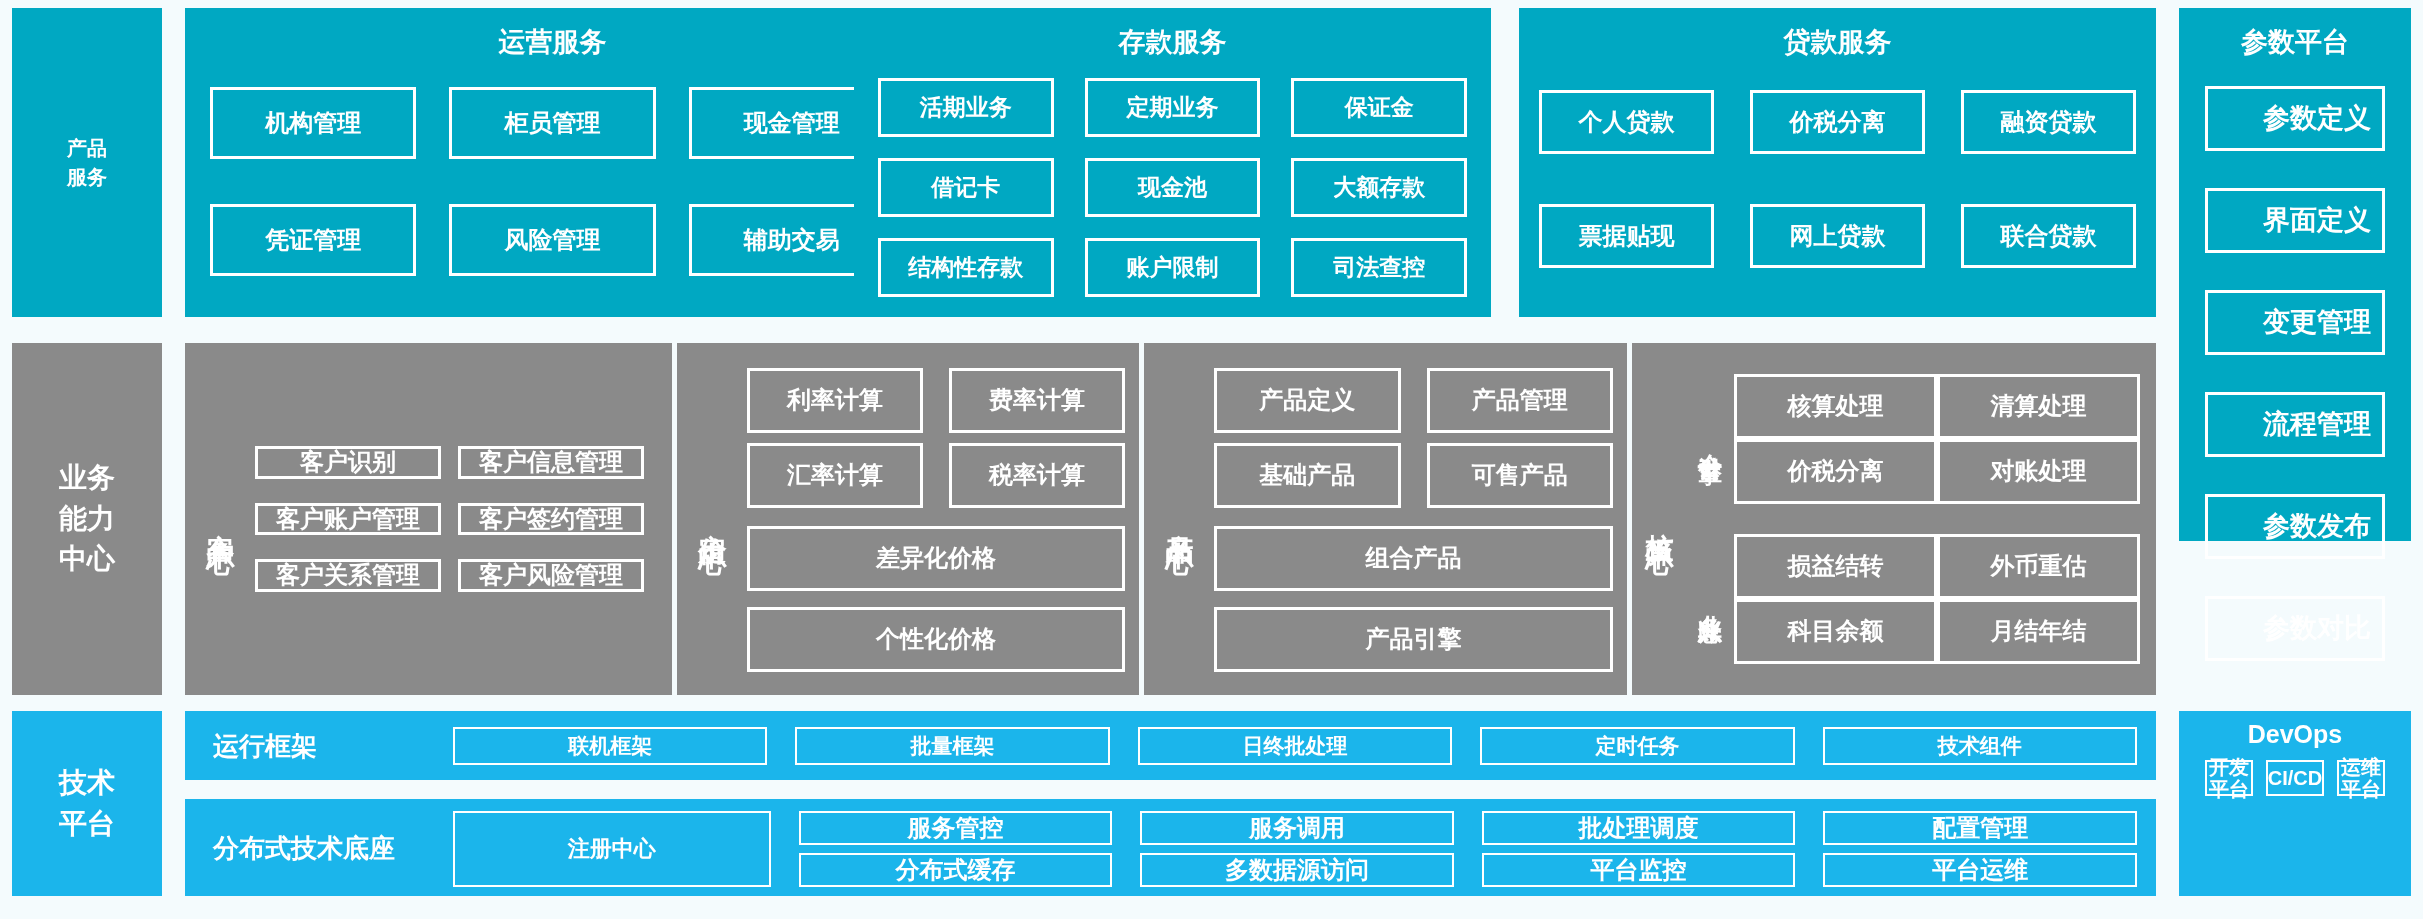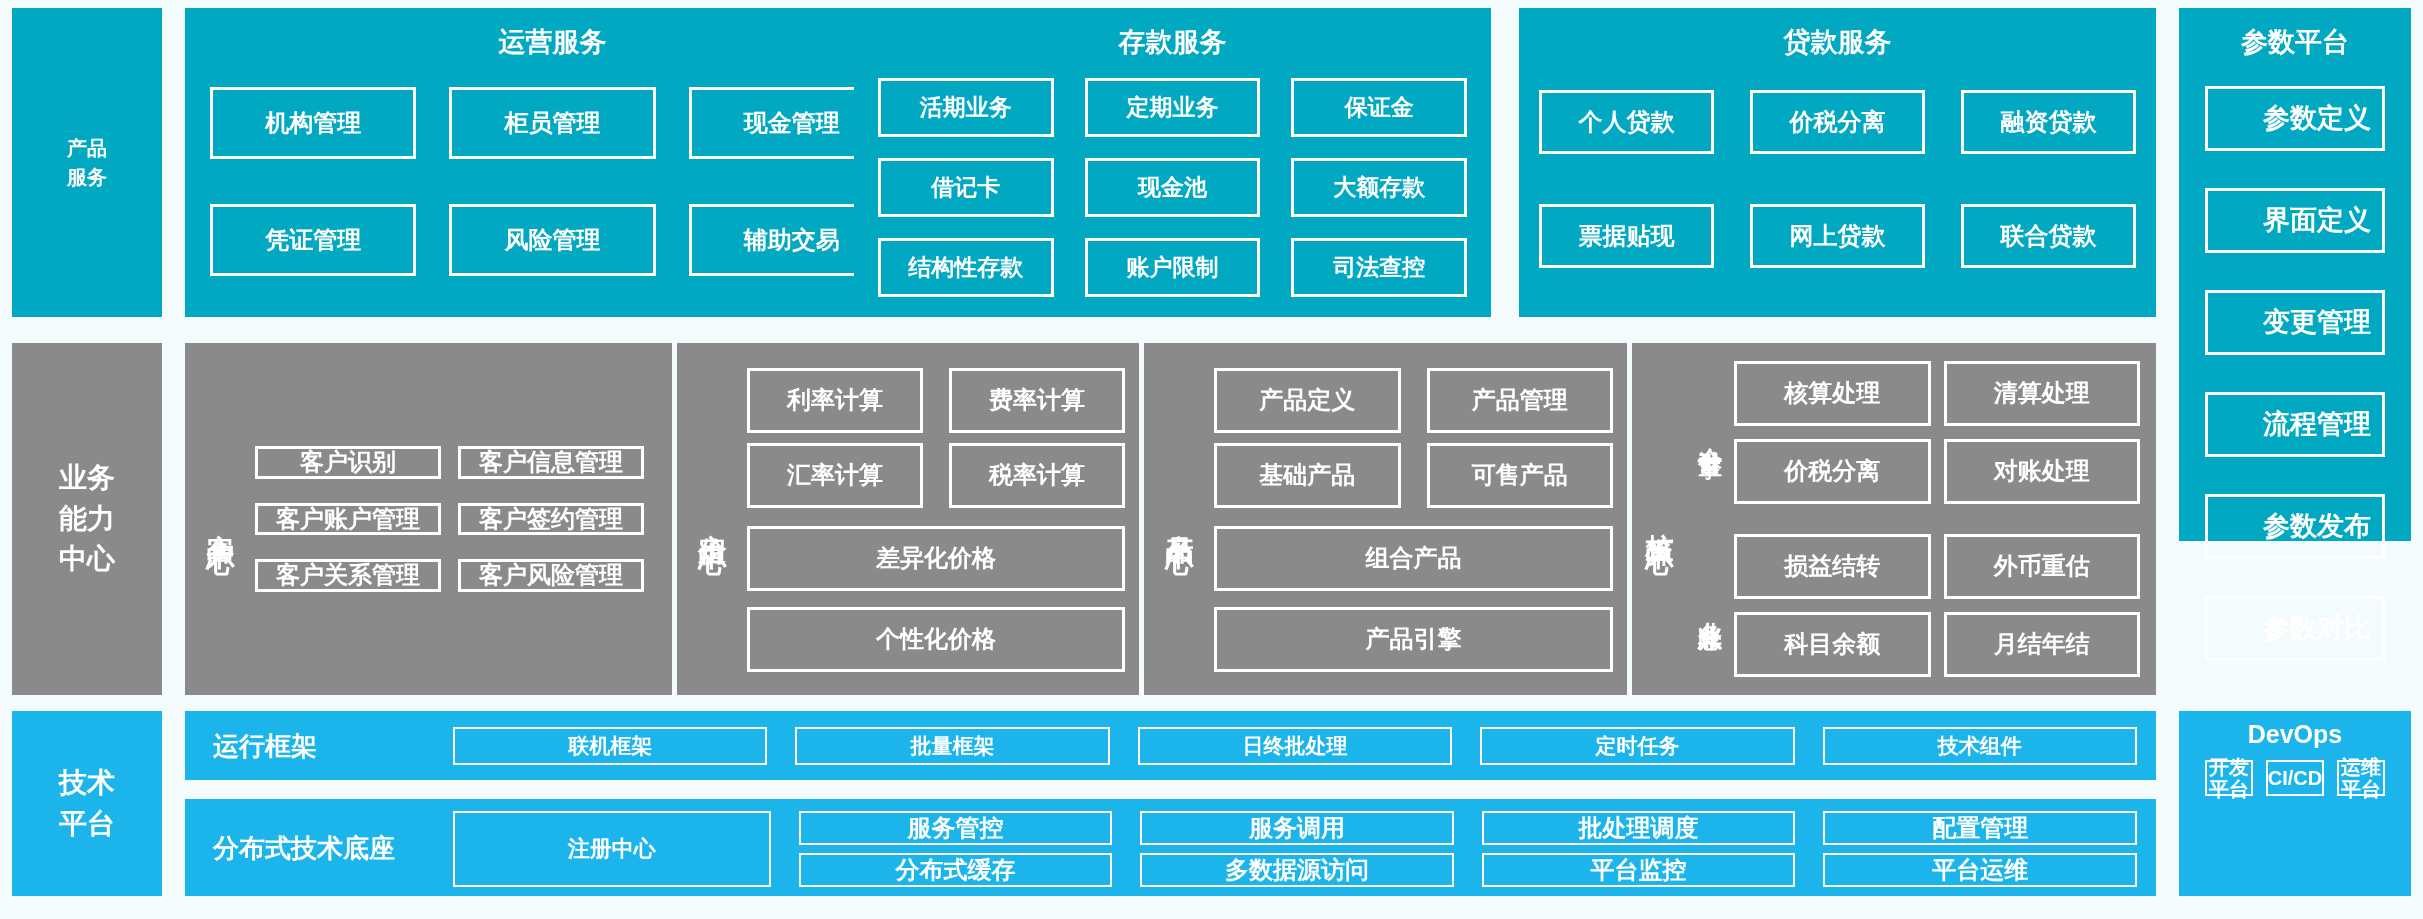--- a/index.html
+++ b/index.html
@@ -43,21 +43,21 @@
   #panel-product { left: 1144px; top: 343px; width: 483px; height: 352px; }
   .quad-body { flex: 1; display: flex; flex-direction: column; margin: 20px 14px 18px 0; }
   .quad-row { display: grid; grid-template-columns: 1fr 1fr; column-gap: 26px; }
   .quad-body .chip { height: 65px; }
   .gap-s { margin-top: 10px; } .gap-m { margin-top: 18px; } .gap-w { margin-top: 16px; }
   #panel-accounting { left: 1632px; top: 343px; width: 524px; height: 352px; }
   .acc-label { width: 54px; font-size: 28px; }
   .acc-body { flex: 1; display: flex; flex-direction: column; justify-content: center; gap: 30px; margin: 12px 16px 12px 0; }
   .acc-section { display: flex; }
   .vlabel-sub { width: 48px; font-size: 24px; letter-spacing: 2px; }
-  .acc-grid { flex: 1; display: grid; grid-template-columns: 1fr 1fr; gap: 13px; }
+  .acc-grid { flex: 1; display: grid; grid-template-columns: 1fr 1fr; gap: 0; }
   .acc-grid .chip { height: 65px; }
 
   
   #sb-tech { left: 12px; top: 711px; width: 150px; height: 185px; font-size: 28px; }
   #bar-runtime { left: 185px; top: 711px; width: 1971px; height: 69px; }
   #bar-dist { left: 185px; top: 799px; width: 1971px; height: 97px; }
   .bar-label { position: absolute; left: 28px; top: 50%; transform: translateY(-50%); font-size: 26px; }
   .bar-items { position: absolute; left: 268px; right: 19px; top: 0; bottom: 0; display: flex; gap: 28px; align-items: center; }
   .bar-items .chip { flex: 1; height: 38px; font-size: 21px; }
   .dist-items { position: absolute; left: 268px; right: 19px; top: 12px; bottom: 9px; display: flex; gap: 28px; }

